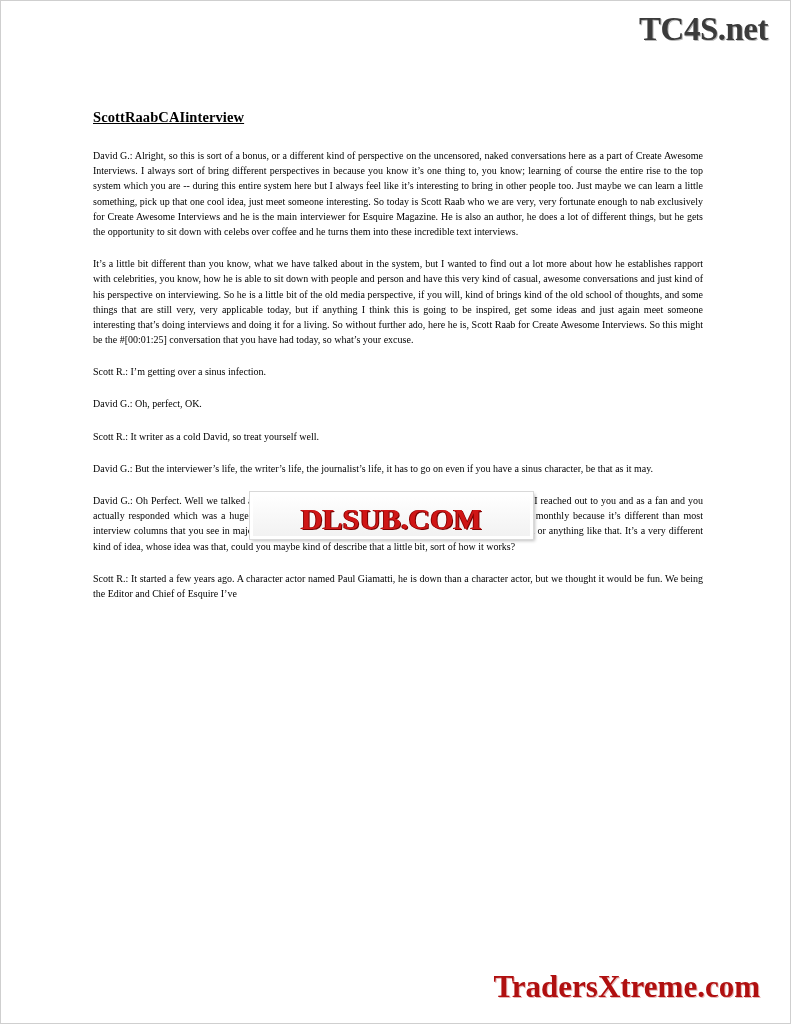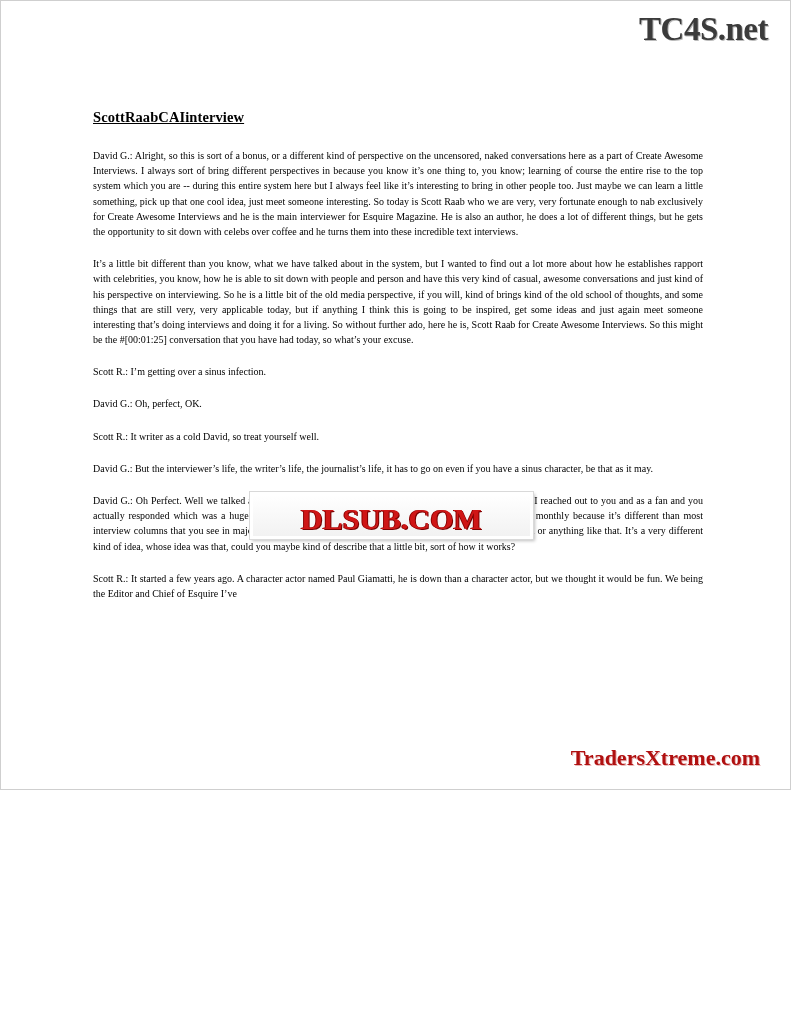--- a/index.html
+++ b/index.html
@@ -13,21 +13,21 @@
     position: relative;
     font-family: "Liberation Serif", serif;
     color: #000000;
     overflow: hidden;
   }
   .page {
     position: absolute;
     left: 0;
     top: 0;
     width: 791px;
-    height: 790px;
+    height: 1024px;
     box-sizing: border-box;
     border: 1px solid #cfcfcf;
     background: #ffffff;
   }
   
   .brand-top {
     position: absolute;
     right: 22px;
     top: 10px;
     font-family: "Liberation Serif", serif;
@@ -37,21 +37,21 @@
     color: #3b3b3b;
     text-shadow: 1px 1px 0 #bbbbbb;
   }
   
   .brand-bottom {
     position: absolute;
     right: 30px;
     bottom: 18px;
     font-family: "Liberation Serif", serif;
     font-weight: bold;
-    font-size: 22px;
+    font-size: 31px;
     color: #b01010;
     text-shadow: 1px 1px 0 #e8b8b8;
   }
   .content {
     position: absolute;
     left: 92px;
     top: 88px;
     width: 610px;
     margin-top: 20px;
   }

